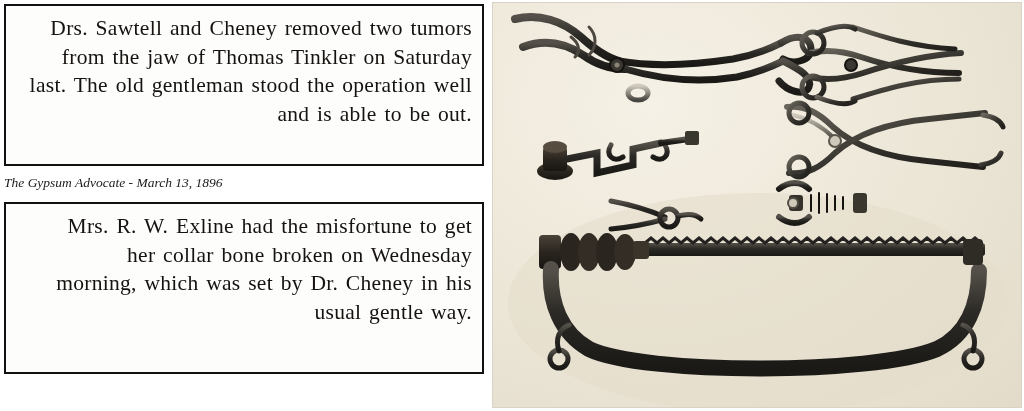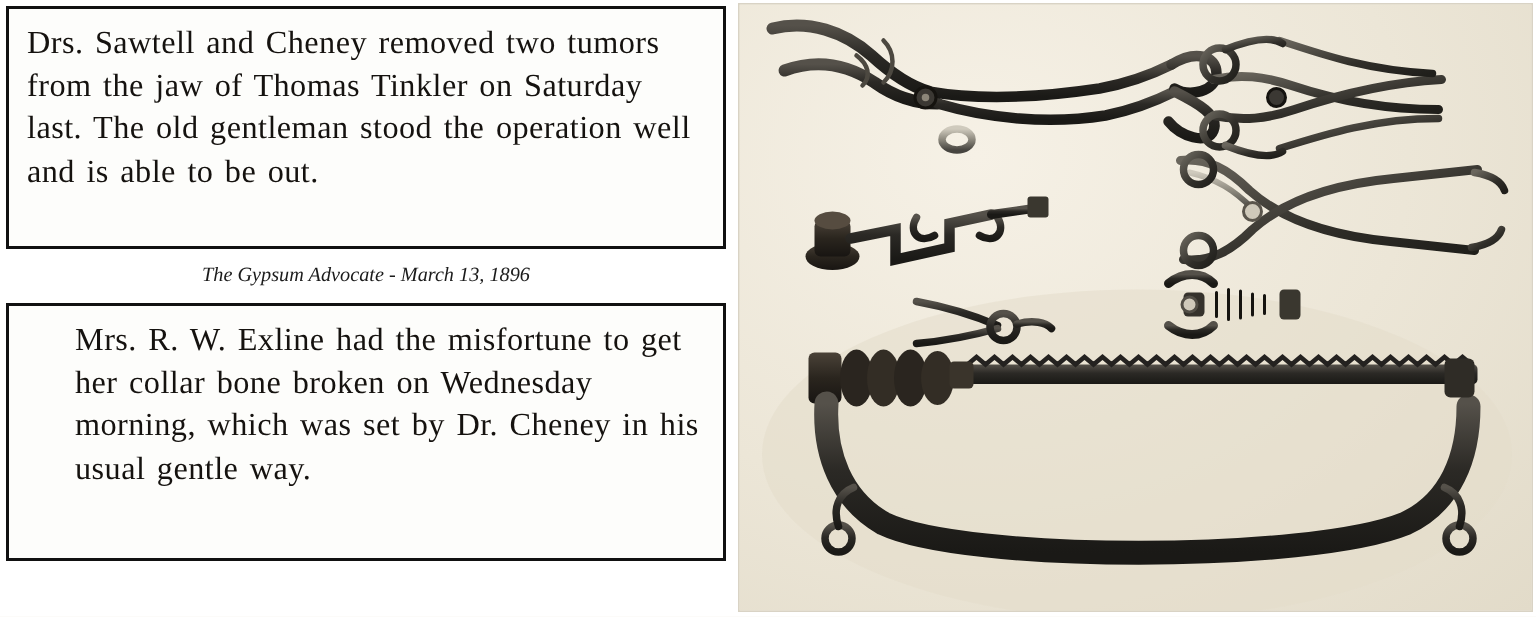--- a/index.html
+++ b/index.html
@@ -45,30 +45,29 @@
     width: 480px;
     height: 172px;
     padding-left: 44px;
   }
   .clip-text {
     font-family: "Liberation Serif", serif;
     font-size: 21.5px;
     line-height: 1.33;
     color: #15120f;
     letter-spacing: 0.3px;
-    text-align: left;
+    text-align: right;
     word-spacing: 2px;
     font-weight: 400;
     -webkit-font-smoothing: none;
   }
   .caption {
     position: absolute;
     left: 4px;
     width: 480px;
-    text-align: center;
     font-family: "Liberation Serif", serif;
     font-style: italic;
     font-size: 13.5px;
     color: #1b1b1b;
   }
   .caption-1 { top: 175px; }
   .caption-2 { top: 385px; }
 
   
   .photo {

